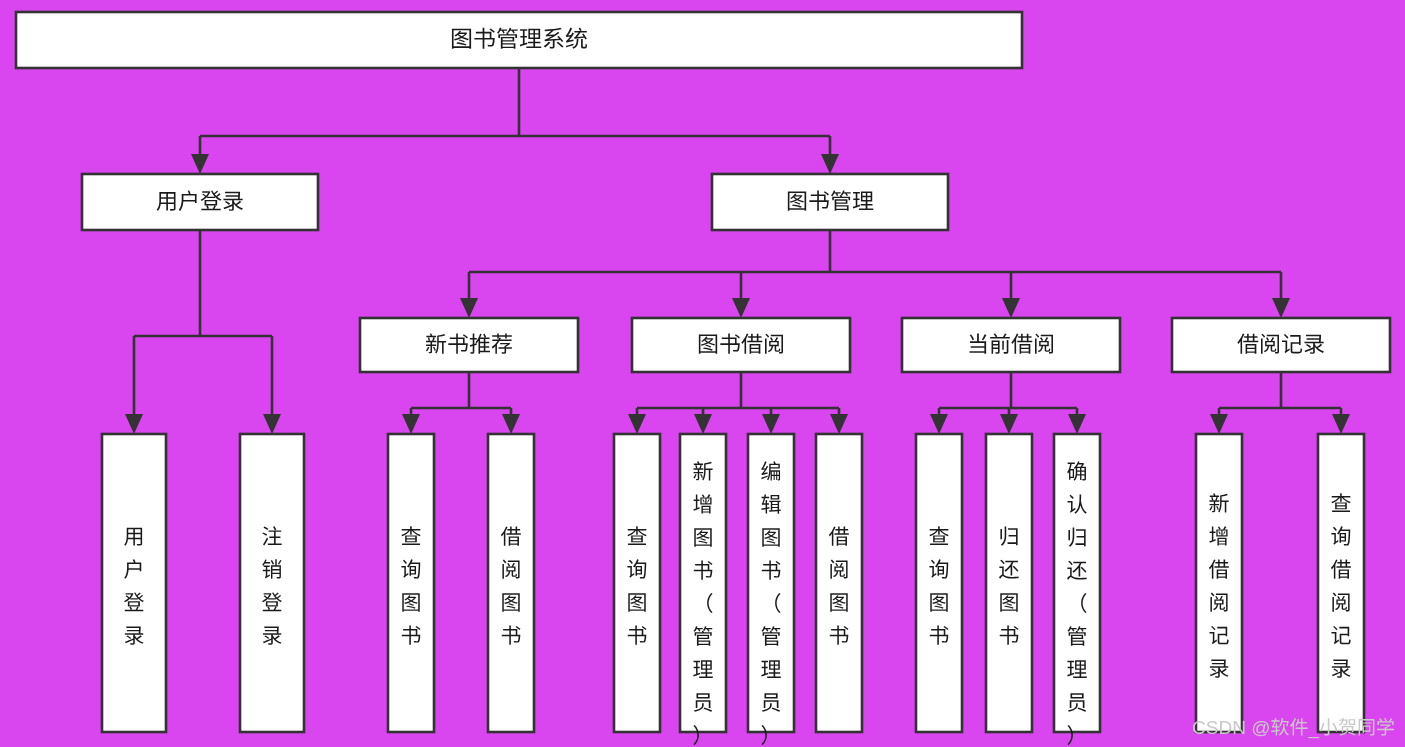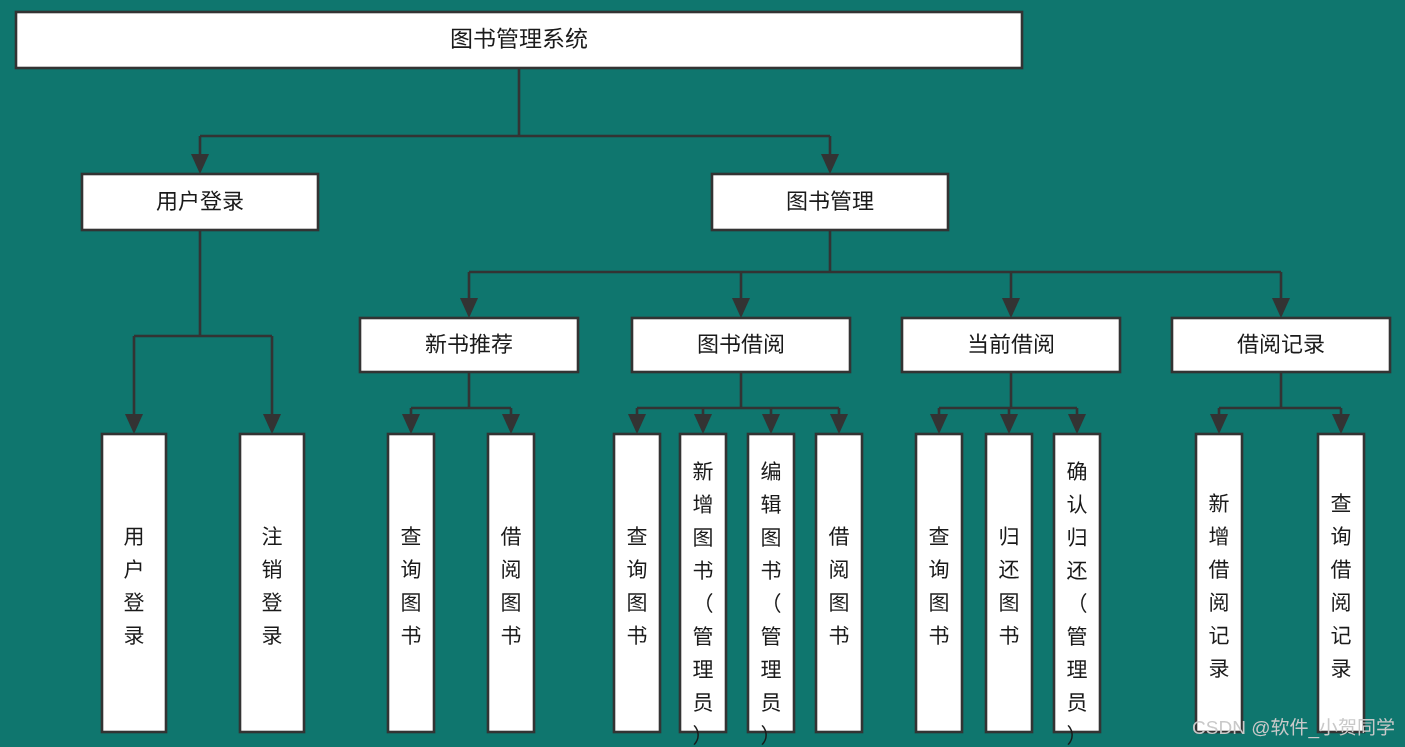--- a/index.html
+++ b/index.html
@@ -8,21 +8,21 @@
     padding: 0;
     background: #ffffff;
   }
   body {
     font-family: "Liberation Sans", "DejaVu Sans", sans-serif;
   }
   #diagram-root {
     position: relative;
     width: 1405px;
     height: 747px;
-    background: #0f766e;
+    background: #d946ef;
     overflow: hidden;
   }
   svg#flow-svg {
     position: absolute;
     left: 0;
     top: 0;
     width: 1405px;
     height: 747px;
     display: block;
   }

